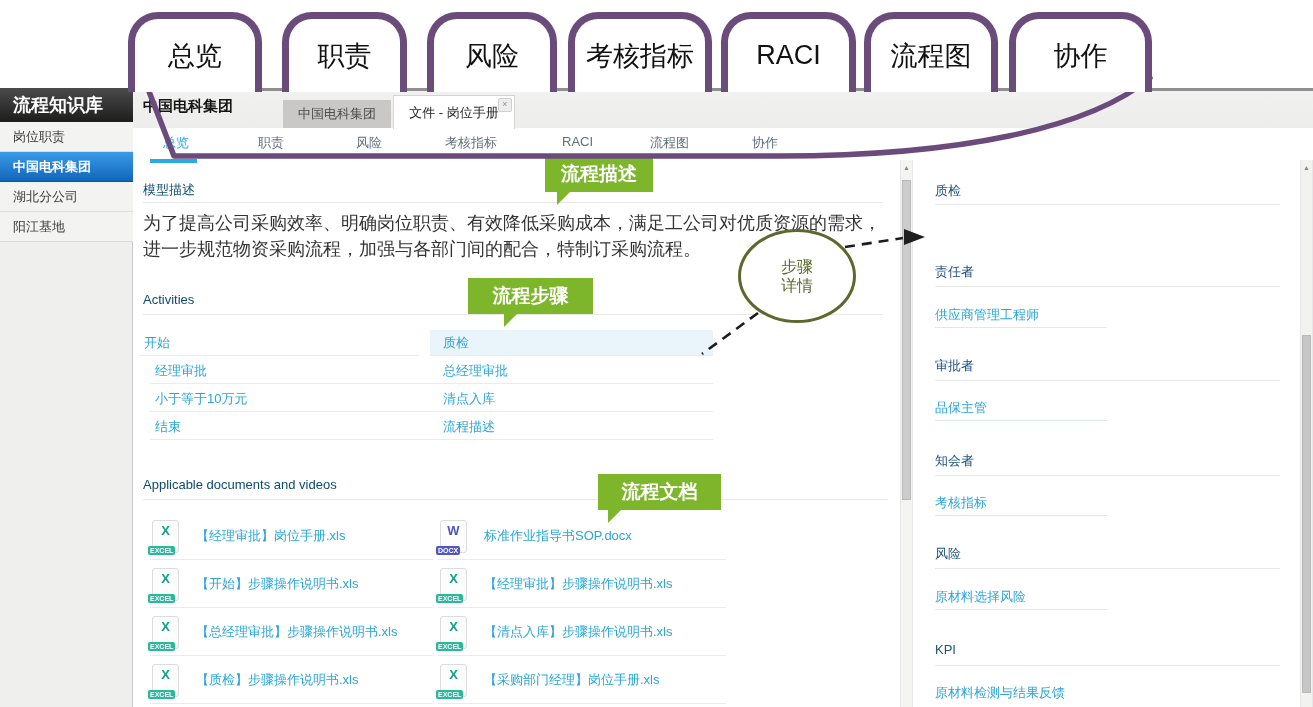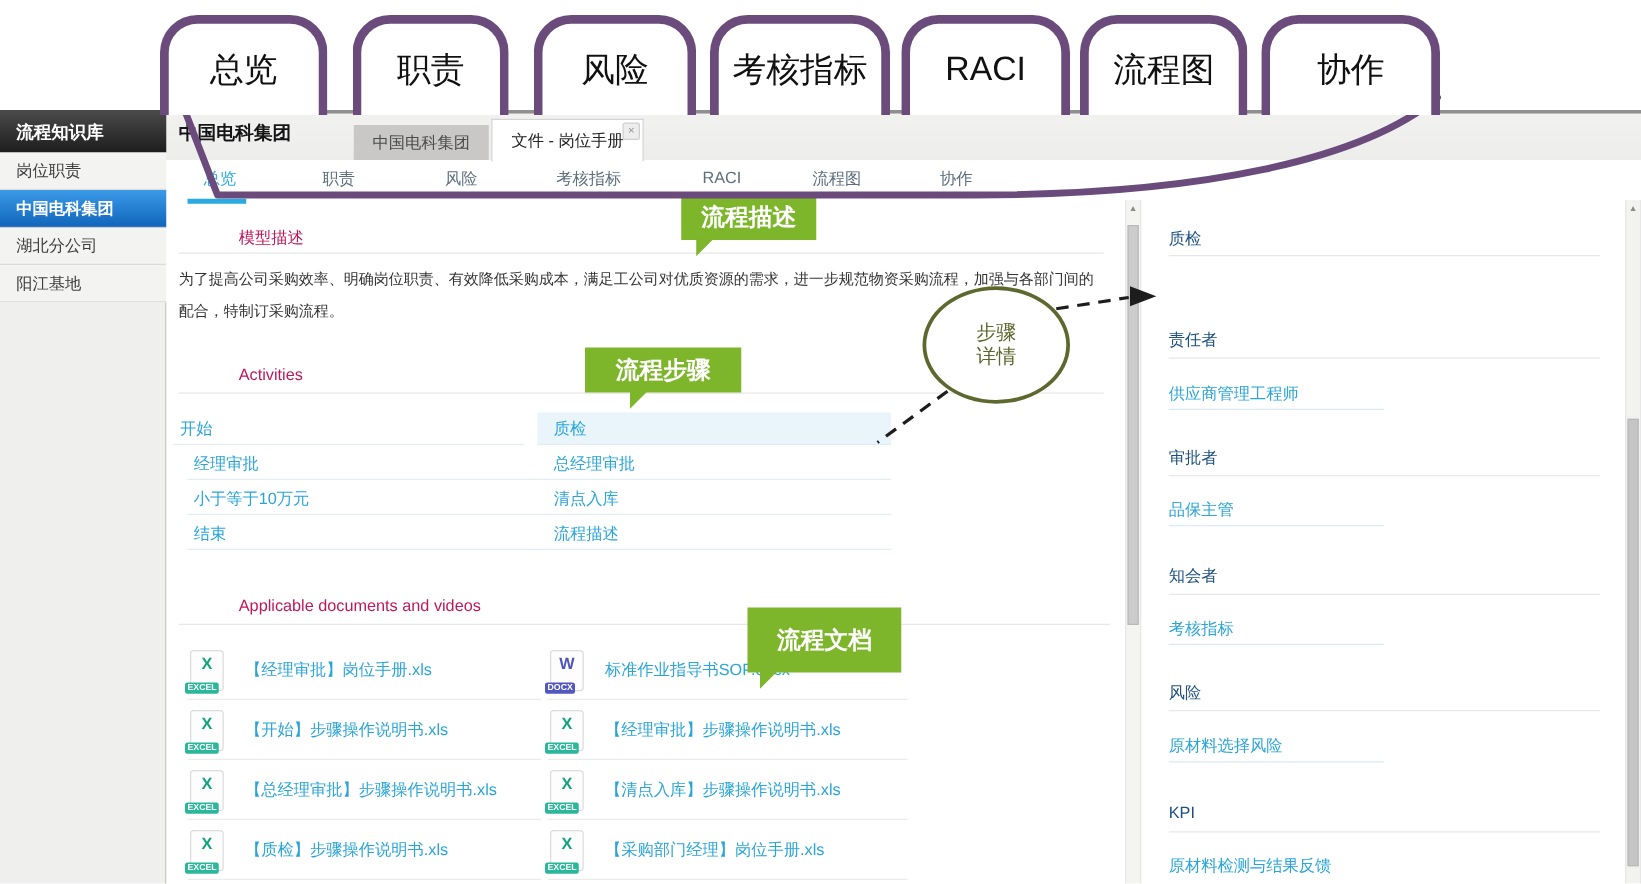--- a/index.html
+++ b/index.html
@@ -12,30 +12,30 @@
   .doctab{position:absolute;display:flex;align-items:center;justify-content:center;font-size:13px;}
   .doctab.gray{left:283px;top:100px;width:108px;height:28px;background:#c9c8c6;color:#4b4b4b;}
   .doctab.active{left:393px;top:95px;width:120px;height:33px;background:#fff;border:1px solid #d4d4d4;border-bottom:none;color:#222;}
   .tab-close{position:absolute;right:2px;top:2px;width:12px;height:12px;background:#ededed;border:1px solid #cfcfcf;
              border-radius:2px;font-size:9px;line-height:11px;text-align:center;color:#8f8f8f;}
   .subtab{position:absolute;top:134px;font-size:13px;color:#5d6e7d;}
   .subtab.on{color:#29abe2;}
   .subtab-underline{position:absolute;left:150px;top:159px;width:47px;height:4px;background:#29abe2;}
   
   .side-head{position:absolute;left:0;top:88px;width:133px;height:34px;background:linear-gradient(#4b4b4b,#1d1d1d);
-             color:#fff;font-size:14px;font-weight:bold;line-height:34px;padding-left:13px;box-sizing:border-box;}
+             color:#fff;font-size:18px;font-weight:bold;line-height:34px;padding-left:13px;box-sizing:border-box;}
   .side-item{position:absolute;left:0;width:133px;height:30px;background:#f3f3f2;color:#3c3c3c;font-size:13px;
              line-height:30px;padding-left:13px;box-sizing:border-box;border-bottom:1px solid #dcdcdc;}
   .side-item.sel{background:linear-gradient(#3b9ae8,#1166bb);color:#fff;font-weight:bold;border-bottom:1px solid #0e55a0;}
   .side-rest{position:absolute;left:0;top:242px;width:133px;height:465px;background:#efefee;border-right:1px solid #c9c9c9;box-sizing:border-box;}
   
-  .sec-title{position:absolute;font-size:13px;color:#be185d;margin-left:48px;}
+  .sec-title{position:absolute;font-size:13px;color:#0c4a6e;}
   .hr{position:absolute;height:1px;background:#e8e8e8;}
   .hrl{position:absolute;height:1px;background:#dbe9f2;}
-  .para{position:absolute;font-size:12px;color:#333;line-height:26px;}
+  .para{position:absolute;font-size:18px;color:#333;line-height:26px;}
   .alink{position:absolute;height:26px;line-height:26px;font-size:13px;color:#2aa5d8;border-bottom:1px solid #e3edf3;box-sizing:border-box;cursor:pointer;}
   .alink.hl{background:#e9f4fb;}
   .docrow{position:absolute;height:48px;border-bottom:1px solid #ebebeb;box-sizing:border-box;}
   .dicon{position:absolute;left:2px;top:8px;width:25px;height:31px;border:1px solid #dcdcdc;border-radius:3px;background:#fdfdfd;}
   .dletter{position:absolute;left:0;top:2px;width:25px;text-align:center;font-size:13px;font-weight:bold;}
   .dletter.xls{color:#13a27f;} .dletter.docx{color:#5055be;}
   .dbadge{position:absolute;left:-5px;bottom:-3px;font-size:7px;font-weight:bold;color:#fff;padding:1px 2px;border-radius:2px;}
   .dbadge.xls{background:#2ab79a;} .dbadge.docx{background:#5257c0;}
   .dname{position:absolute;left:46px;top:0;line-height:48px;font-size:13px;color:#2aa5d8;cursor:pointer;}
   
@@ -238,21 +238,21 @@
     </div>
 
   <div class="callout" style="left:545px;top:156px;width:108px;height:36px">
     <span>流程描述</span>
     <span class="tail" style="left:12px"></span>
   </div>
   <div class="callout" style="left:468px;top:278px;width:125px;height:36px">
     <span>流程步骤</span>
     <span class="tail" style="left:36px"></span>
   </div>
-  <div class="callout" style="left:598px;top:486px;width:123px;height:52px">
+  <div class="callout" style="left:598px;top:474px;width:123px;height:36px">
     <span>流程文档</span>
     <span class="tail" style="left:10px"></span>
   </div>
 
   <div class="circle-note">
     <div>步骤</div>
     <div>详情</div>
   </div>
 
 </div>

